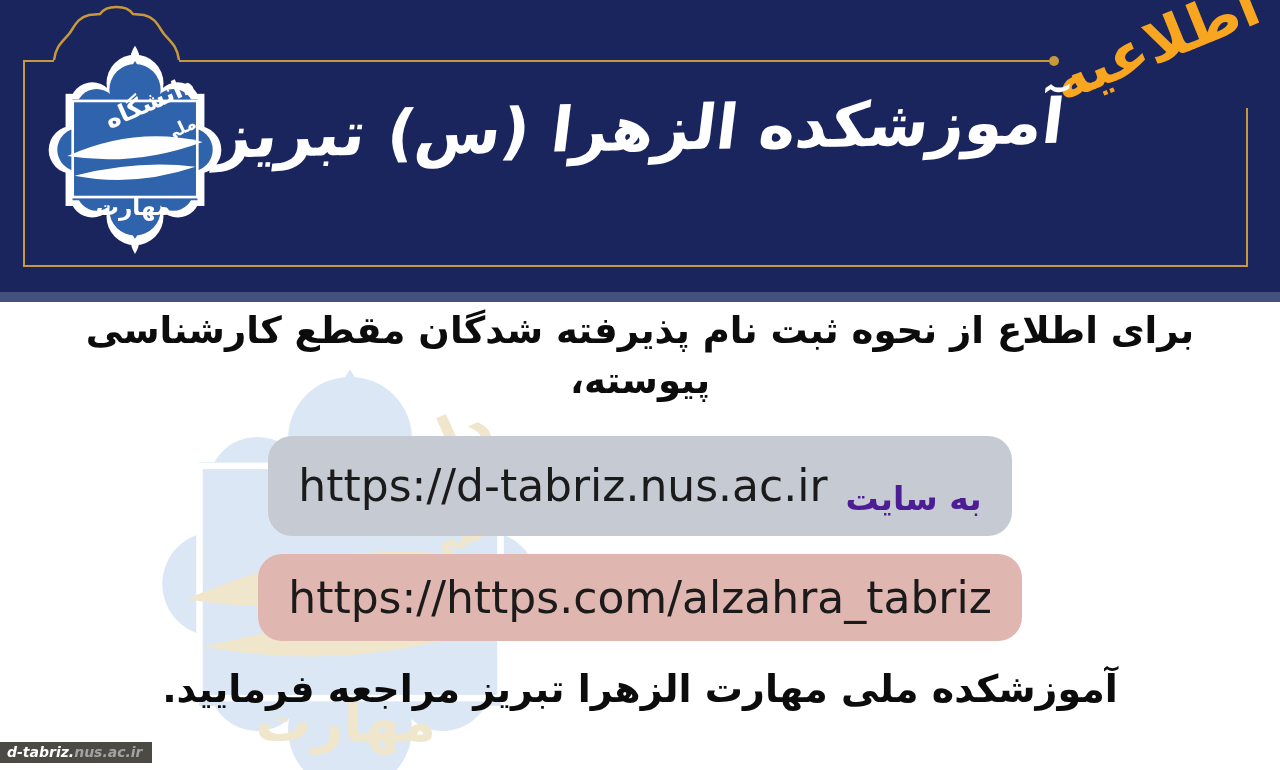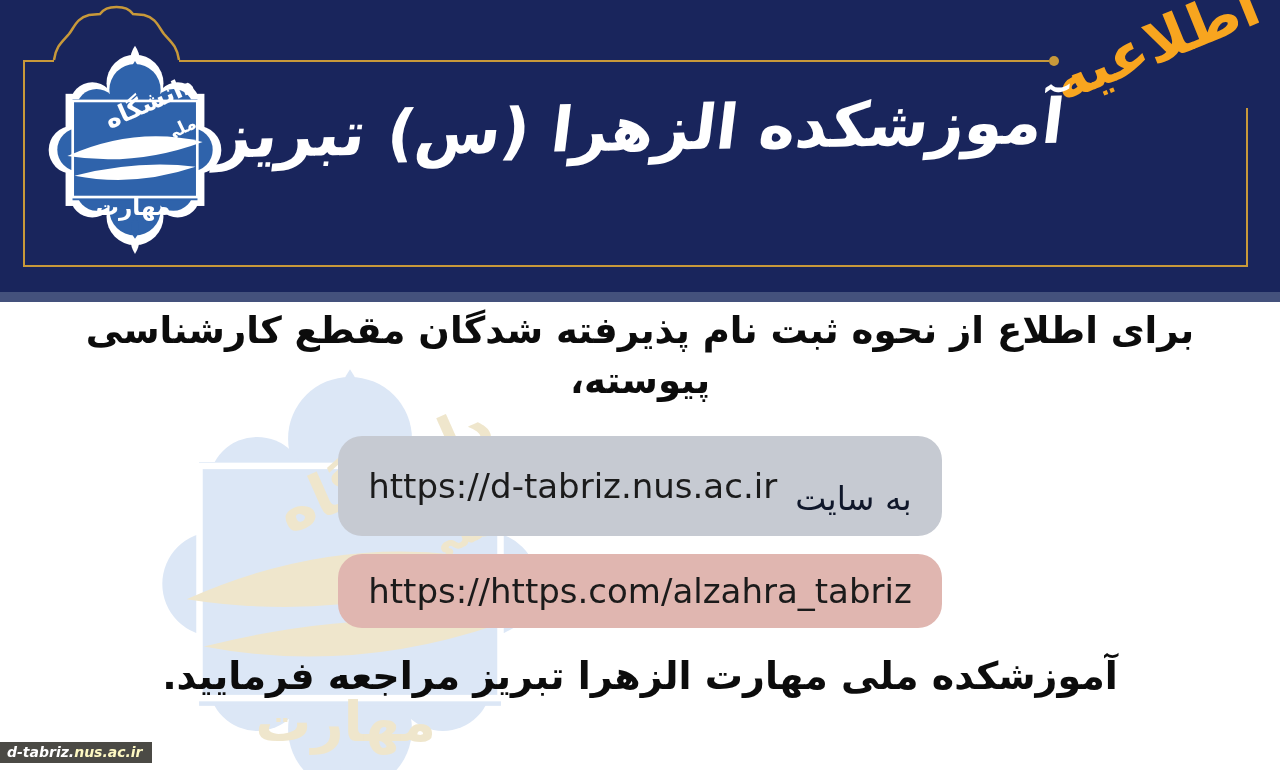--- a/index.html
+++ b/index.html
@@ -64,41 +64,41 @@
   .para-1{margin-top:14px;}
   .para-2{margin-top:4px;}
   .pill-row{position:relative;z-index:1;}
   .pill{
     display:inline-flex;align-items:center;gap:18px;direction:rtl;
     border-radius:24px;padding:15px 30px;
   }
   .pill-gray{background:#c6cad2;margin-top:30px;}
   .pill-pink{background:#e0b6b0;margin-top:18px;}
   .pill-label{
-    color:#0f172a;font-size:33px;font-weight:400;line-height:1.3;
+    color:#4c1d95;font-size:33px;font-weight:700;line-height:1.3;
     white-space:nowrap;
     margin-top:27px;
   }
   .pill-url{
-    color:#1b1b1b;font-size:34px;font-weight:normal;line-height:1.3;
+    color:#1b1b1b;font-size:44px;font-weight:normal;line-height:1.3;
     direction:ltr;unicode-bidi:isolate;white-space:nowrap;
     font-family:"DejaVu Sans",sans-serif;
   }
   .closing{
     position:relative;z-index:1;margin:24px 40px 0;direction:rtl;
     color:#0c0c0c;font-size:38px;font-weight:800;line-height:1.3;
   }
   
   .corner-badge{
     position:absolute;left:0;bottom:7px;z-index:4;
     background:#4b4a45;color:#ffffff;
     font-style:italic;font-weight:bold;font-size:14px;
     padding:2px 9px 3px 7px;letter-spacing:0;
   }
-  .corner-badge .orange{color:#fef9c3;}
+  .corner-badge .orange{color:#a3a3a3;}
 </style>
 </head>
 <body>
 
 <div class="poster">
 
   <header class="header">
 
     <div class="fr fr-top"></div>
     <div class="fr fr-top-left"></div>

